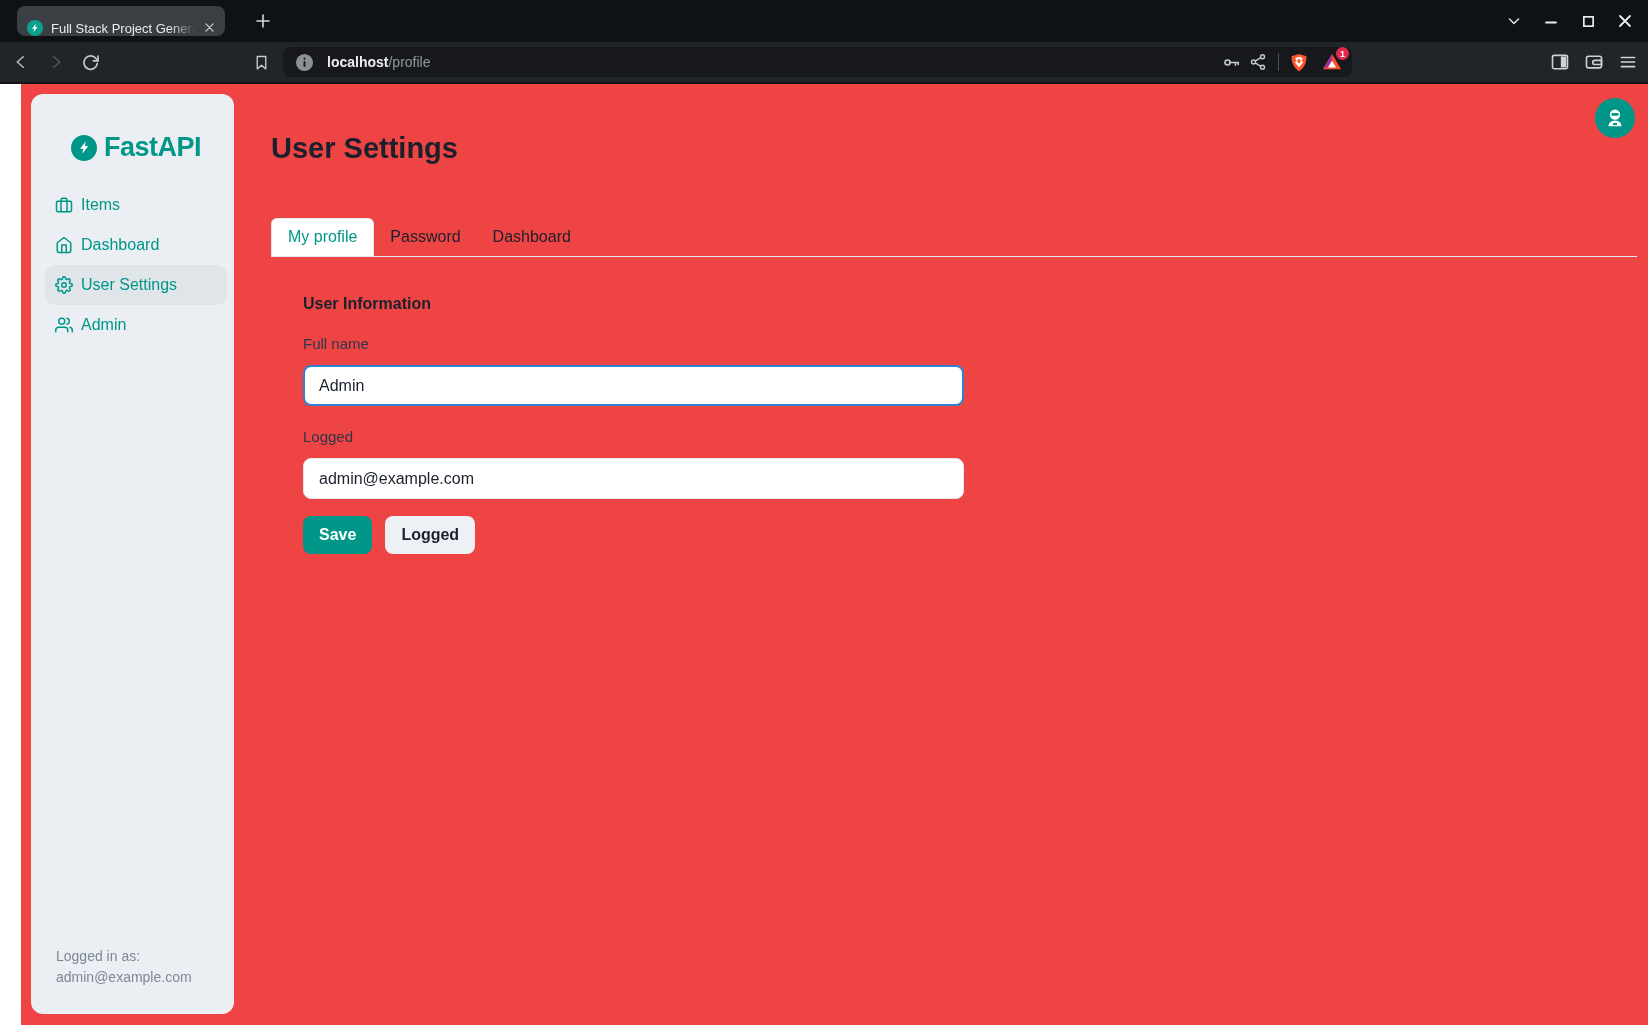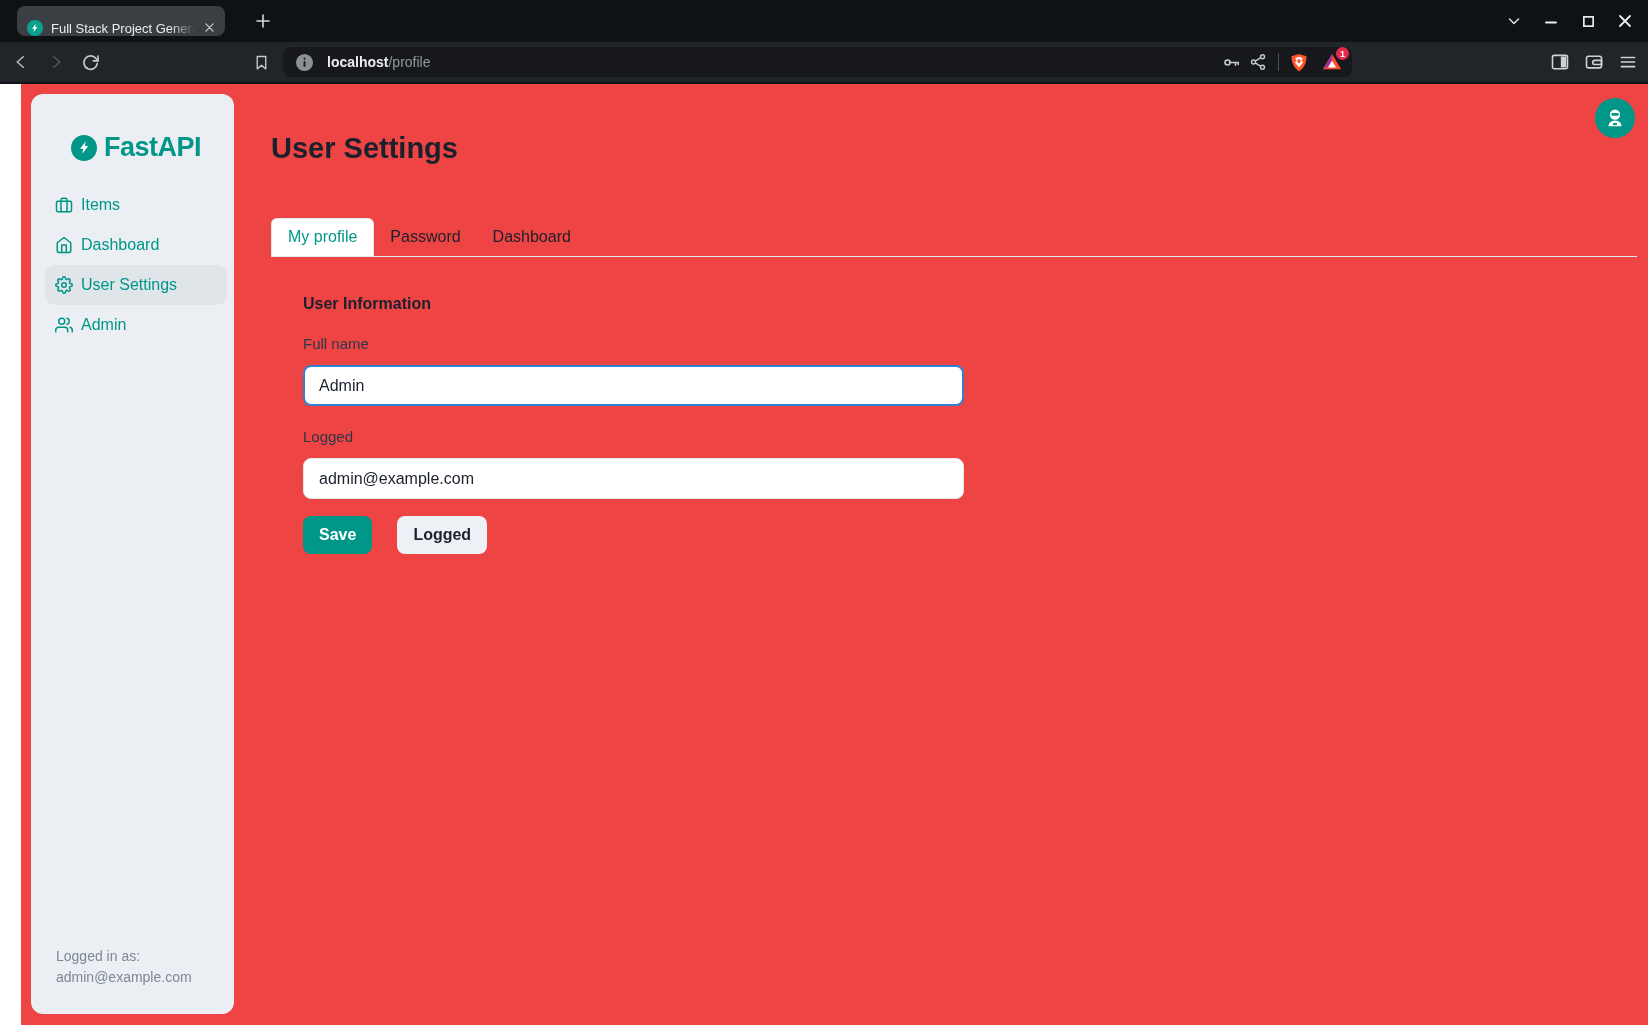--- a/index.html
+++ b/index.html
@@ -65,21 +65,21 @@
   .tab { height:38px; padding:8px 16px; display:flex; align-items:center; font-size:16px; color:#1a202c; cursor:pointer; }
   .tab.active { border:1px solid #e2e8f0; border-bottom:1px solid #fff; border-radius:6px 6px 0 0;
                 color:#009688; margin-bottom:-1px; background:#fff; }
   .panel-body { padding-left:32px; }
   .section-title { margin-top:38px; font-size:16px; font-weight:700; color:#1a202c; }
   .field-label { margin-top:22px; font-size:15px; color:#2d3748; }
   .text-input { display:block; margin-top:13px; width:661px; height:41px; border:1px solid #e2e8f0;
                 border-radius:8px; font-size:16px; padding:0 15px; color:#1a202c; background:#fff;
                 font-family:"Liberation Sans", sans-serif; outline:none; }
   .text-input.focused { border:2px solid #3182ce; padding:0 14px; }
-  .btn-row { margin-top:17px; display:flex; gap:25px; }
+  .btn-row { margin-top:17px; display:flex; gap:13px; }
   .btn { height:38px; border:none; border-radius:8px; font-size:16px; font-weight:700;
          padding:0 16px; cursor:pointer; font-family:"Liberation Sans", sans-serif; }
   .btn-save { background:#009688; color:#fff; }
   .btn-cancel { background:#edf1f5; color:#1a202c; }
   svg { display:block; }
 </style>
 </head>
 <body>
 
 <div class="titlebar">

